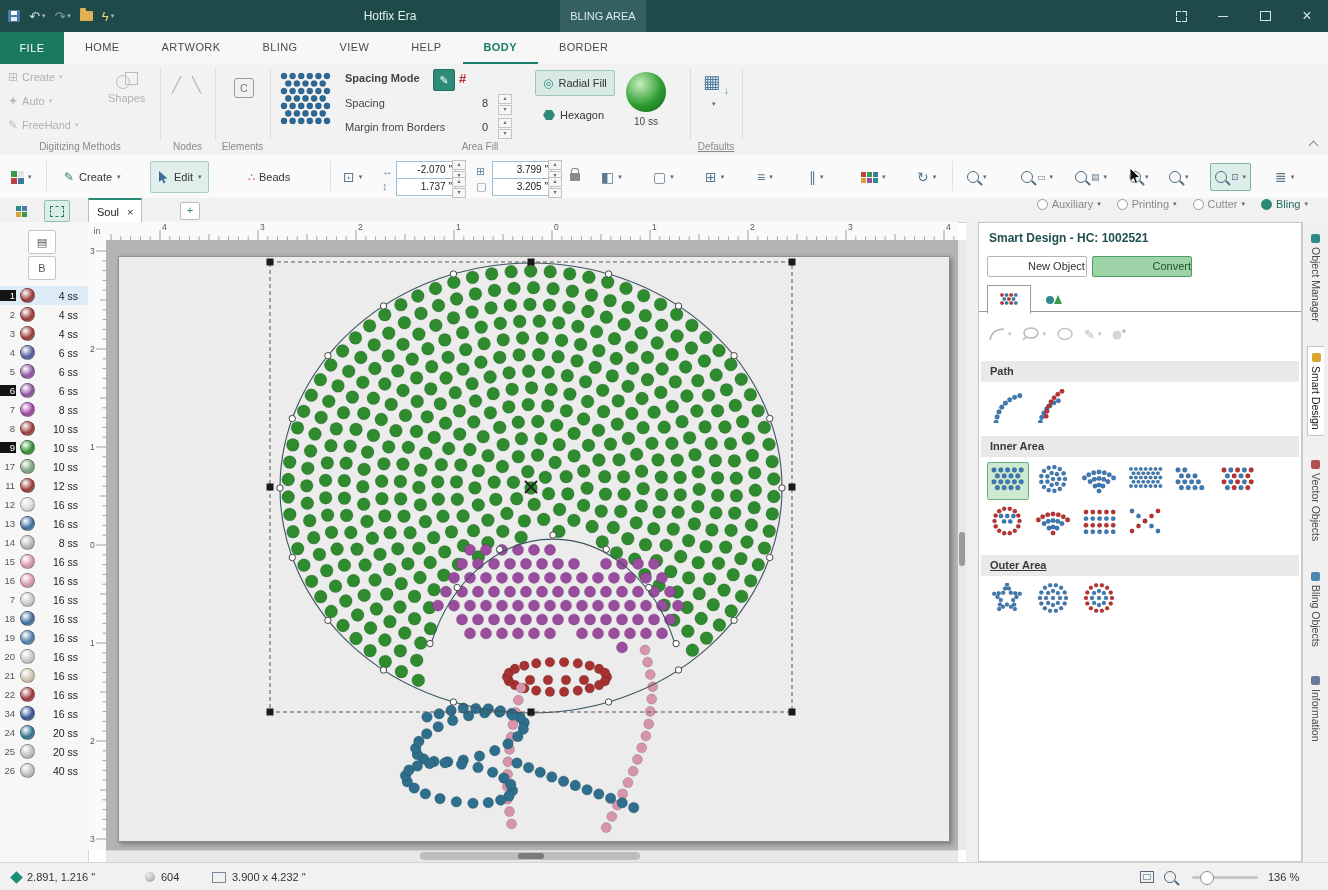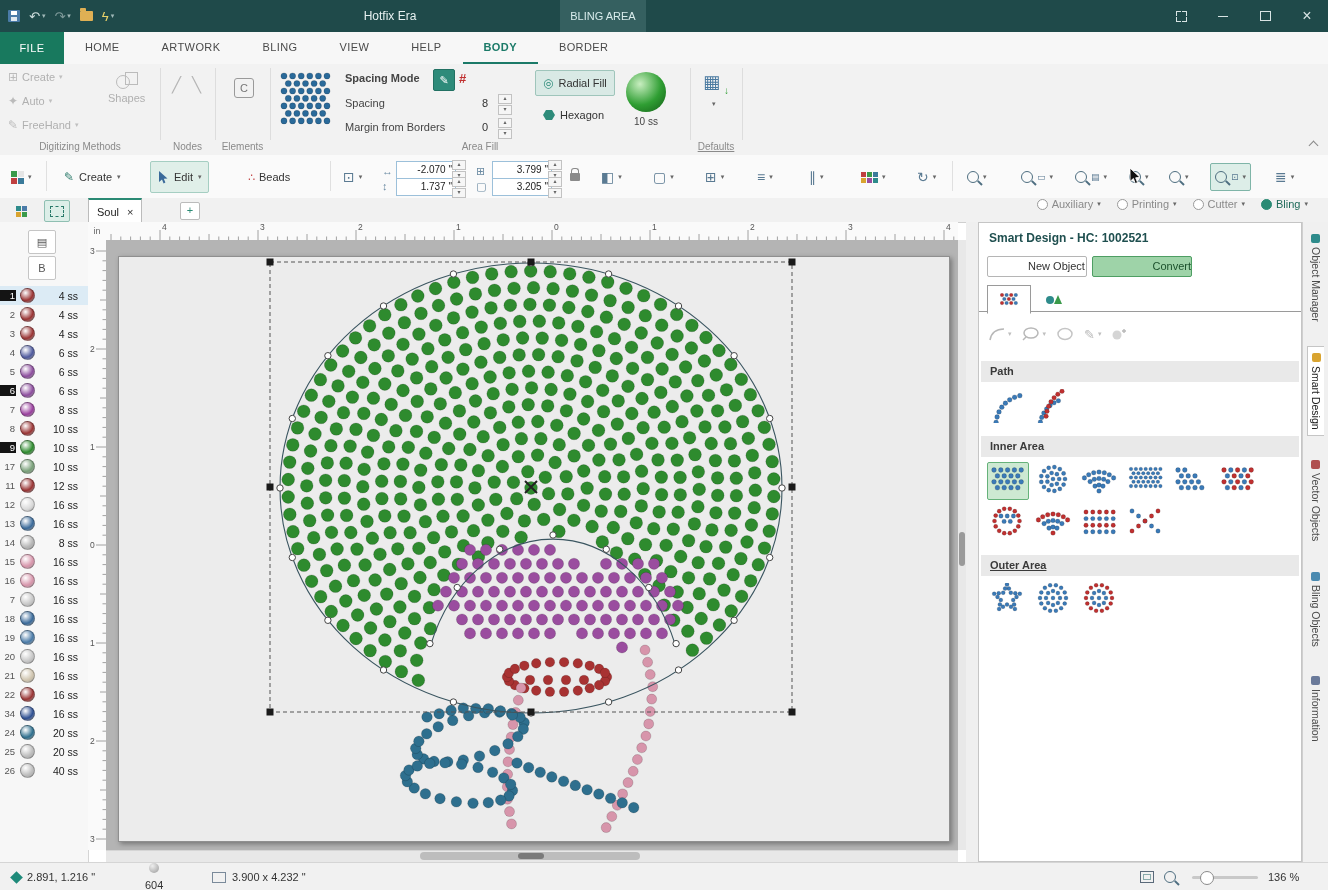--- a/index.html
+++ b/index.html
@@ -1927,21 +1927,21 @@
         <span class="dotic" style="background: rgb(106, 122, 154);"></span>
         <span>Information</span>
       </div>
     </div>
 
   <div class="statusbar">
     <div class="st-it" style="left:12px;">
       <span class="dmnd"></span>
       <span>2.891, 1.216 "</span>
     </div>
-    <div class="st-it" style="left:145px;flex-direction:column;">
+    <div class="st-it" style="left:145px;">
       <span class="gbead"></span>
       <span>604</span>
     </div>
     <div class="st-it" style="left:212px;">
       <span class="szic"></span>
       <span>3.900 x 4.232 "</span>
     </div>
     <div class="st-it" style="left:1140px;">
         <span class="fitic"></span>
       </div>

